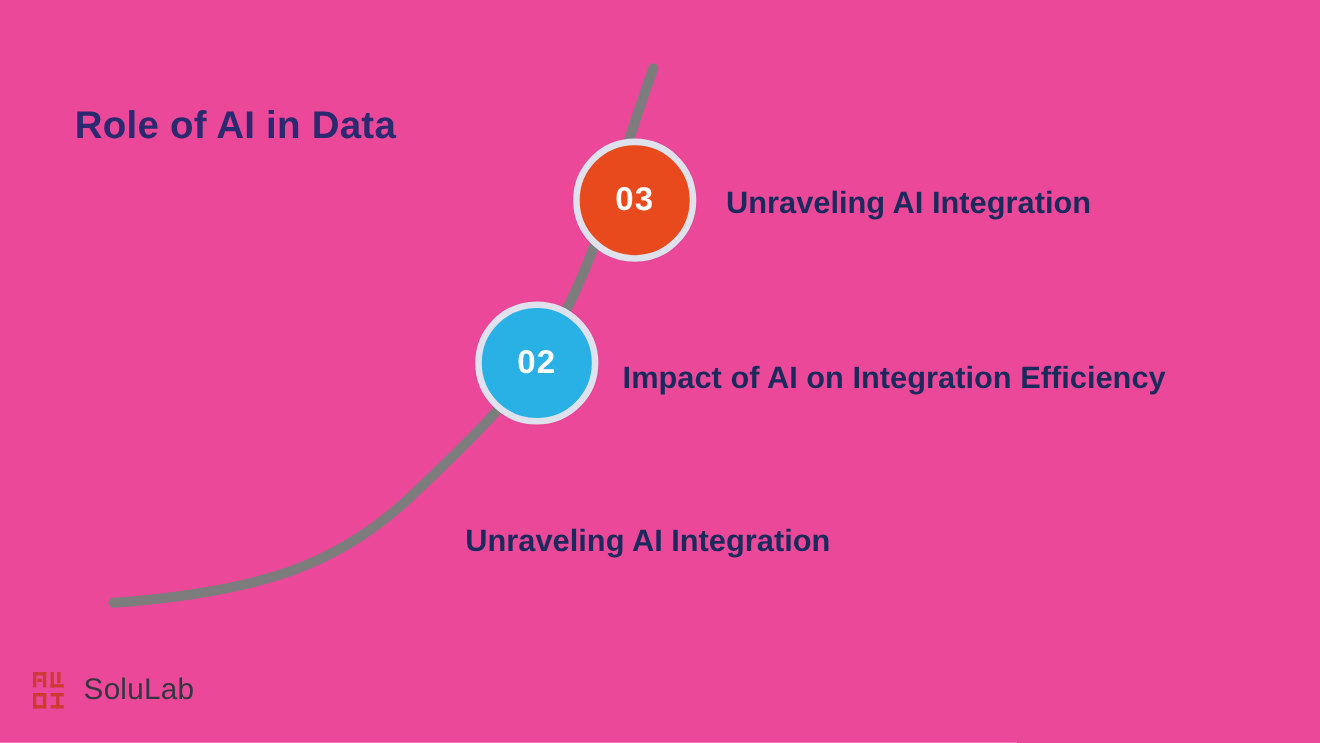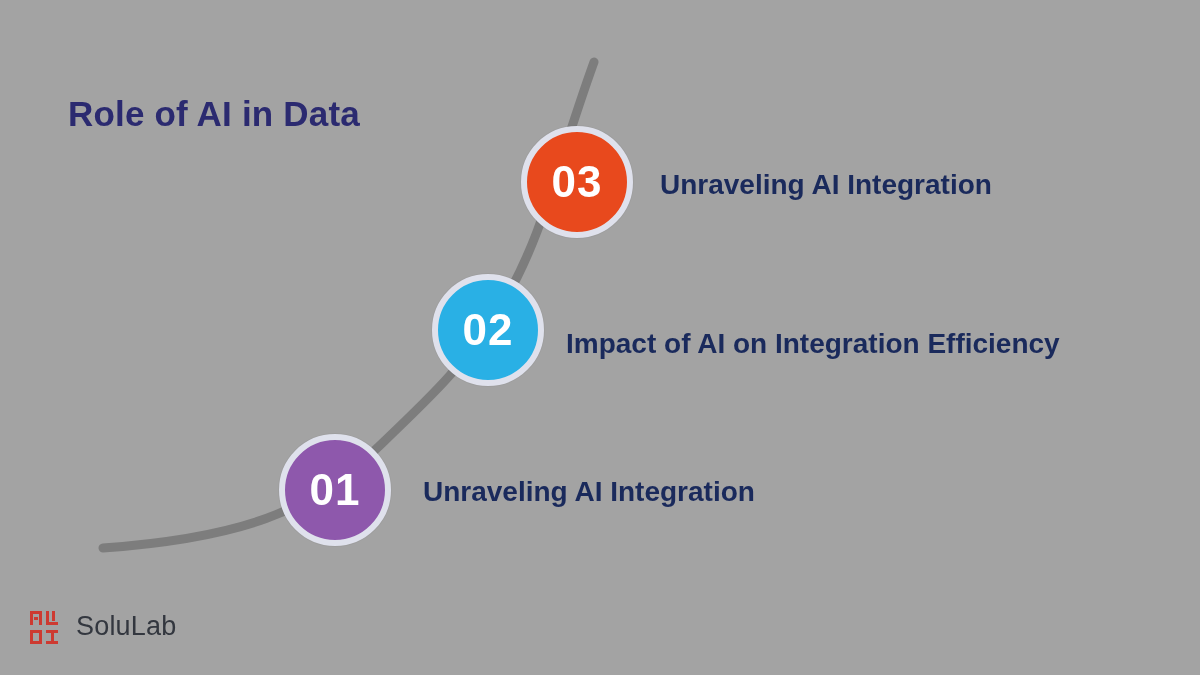--- a/index.html
+++ b/index.html
@@ -45,21 +45,21 @@
     height: 100px;
     border-radius: 50%;
     border: 6px solid #dfe1ec;
     box-shadow: 0 0 0 1px rgba(0,0,0,0.03);
     display: flex;
     align-items: center;
     justify-content: center;
   }
   .step-circle .num {
     color: #ffffff;
-    font-size: 44px;
+    font-size: 30px;
     font-weight: 800;
     letter-spacing: 1px;
   }
   .circle-01 { left: 279px; top: 434px; }
   .circle-02 { left: 432px; top: 274px; }
   .circle-03 { left: 521px; top: 126px; }
   .step-label {
     position: absolute;
     color: #1a2a5c;
     font-size: 28px;
@@ -81,43 +81,40 @@
   .logo-text {
     font-size: 27px;
     font-weight: 500;
     color: #33373f;
     letter-spacing: 0.2px;
   }
 </style>
 </head>
 <body>
 
-<div id="canvas" style="background: #a3a3a3;">
+<div id="canvas" style="background: #ec4899;">
 
   <svg class="curve-svg" width="1200" height="675" viewBox="0 0 1200 675">
     <path d="M 103 548 C 240 538 310 512 375 450 C 440 388 460 370 505 300 C 545 230 555 170 594 62" fill="none" stroke="#7d7d7d" stroke-width="9" stroke-linecap="round"></path>
   </svg>
 
   <h1 class="title">
     <span>Role of AI in Data</span>
   </h1>
 
   <div class="step-circle circle-03" style="background: rgb(232, 73, 29); border-color: rgb(223, 225, 236);">
     <span class="num">03</span>
   </div>
   <div class="step-label label-03">Unraveling AI Integration</div>
 
   <div class="step-circle circle-02" style="background: rgb(41, 176, 229); border-color: rgb(223, 225, 236);">
     <span class="num">02</span>
   </div>
   <div class="step-label label-02">Impact of AI on Integration Efficiency</div>
 
-  <div class="step-circle circle-01" style="background: rgb(142, 88, 172); border-color: rgb(223, 225, 236);">
-    <span class="num">01</span>
-  </div>
   <div class="step-label label-01">Unraveling AI Integration</div>
 
   <div class="logo">
     <svg width="30" height="34" viewBox="0 0 30 34">
       <g fill="#cd3a31">
         <rect x="0" y="0" width="12" height="3"></rect>
         <rect x="0" y="0" width="3" height="14"></rect>
         <rect x="9" y="0" width="3" height="14"></rect>
         <rect x="4" y="6" width="4" height="3"></rect>
         <rect x="16" y="0" width="3" height="14"></rect>

